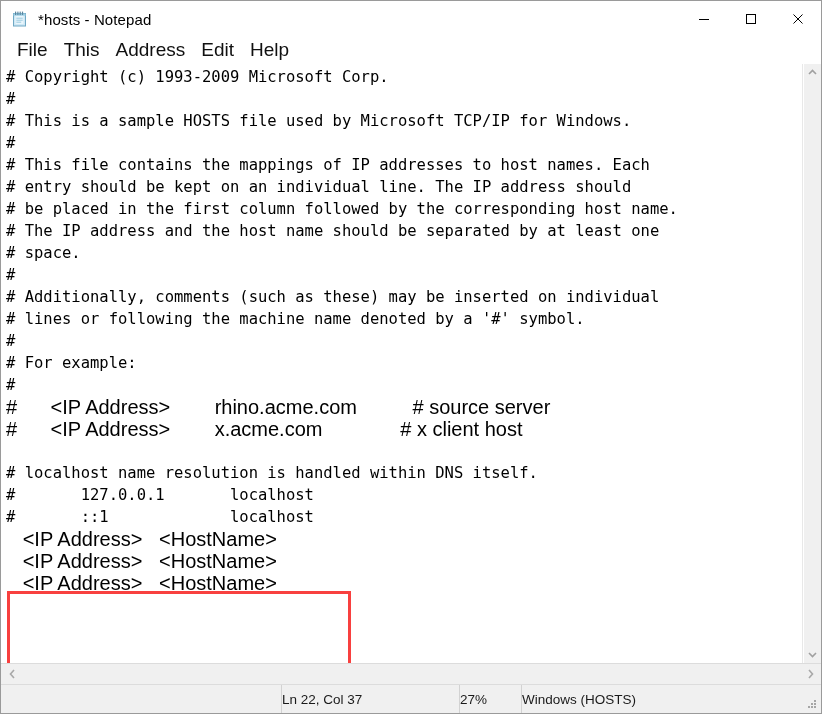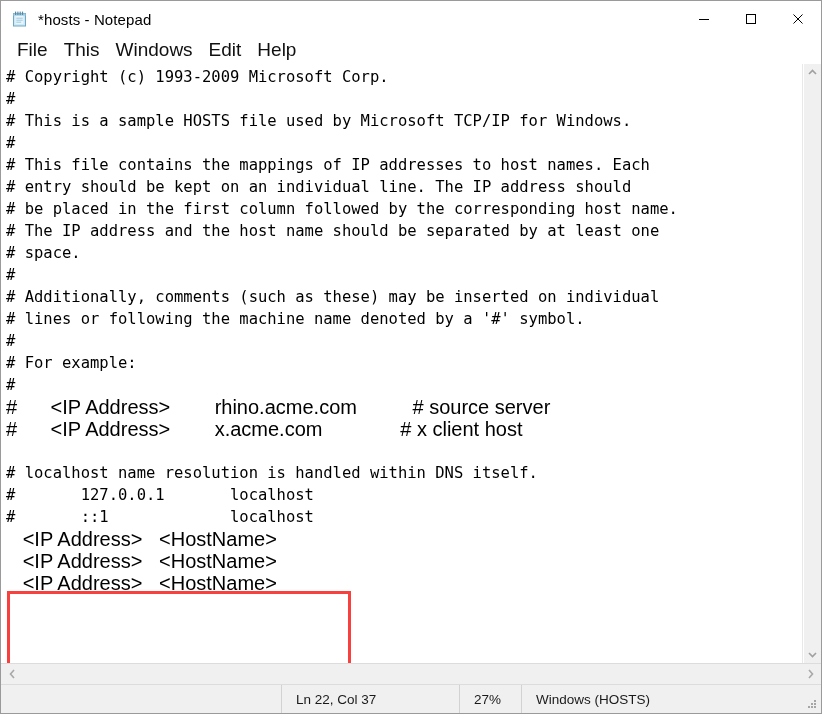--- a/index.html
+++ b/index.html
@@ -186,21 +186,20 @@
     display: flex;
     align-items: stretch;
     font-family: "Liberation Sans", sans-serif;
     font-size: 13.5px;
     color: #1a1a1a;
     position: relative;
   }
   .sb-cell {
     display: flex;
     align-items: center;
-    padding-left: 14px;
     box-sizing: border-box;
     border-left: 1px solid #d2d2d2;
     white-space: nowrap;
   }
   .sb-spacer {
     flex: 0 0 280px;
     border-left: none;
   }
   #sb-ln   { flex: 0 0 178px; }
   #sb-zoom { flex: 0 0 62px; }
@@ -257,21 +256,21 @@
           <line x1="1.5" y1="1.5" x2="10.5" y2="10.5" stroke="#000" stroke-width="1"></line>
           <line x1="10.5" y1="1.5" x2="1.5" y2="10.5" stroke="#000" stroke-width="1"></line>
         </svg>
       </div>
     </div>
   </div>
 
   <div id="menubar">
     <div class="menu-item">File</div>
     <div class="menu-item">This</div>
-    <div class="menu-item">Windows</div>
+    <div class="menu-item">Address</div>
     <div class="menu-item">Edit</div>
     <div class="menu-item">Help</div>
   </div>
 
   <div id="editor-wrap">
 
     <div id="text-area">
       <div id="text-content"><div class="ln"># Copyright (c) 1993-2009 Microsoft Corp.</div><div class="ln">#</div><div class="ln"># This is a sample HOSTS file used by Microsoft TCP/IP for Windows.</div><div class="ln">#</div><div class="ln"># This file contains the mappings of IP addresses to host names. Each</div><div class="ln"># entry should be kept on an individual line. The IP address should</div><div class="ln"># be placed in the first column followed by the corresponding host name.</div><div class="ln"># The IP address and the host name should be separated by at least one</div><div class="ln"># space.</div><div class="ln">#</div><div class="ln"># Additionally, comments (such as these) may be inserted on individual</div><div class="ln"># lines or following the machine name denoted by a '#' symbol.</div><div class="ln">#</div><div class="ln"># For example:</div><div class="ln">#</div><div class="ln prop">#      &lt;IP Address&gt;        rhino.acme.com          # source server</div><div class="ln prop">#      &lt;IP Address&gt;        x.acme.com              # x client host</div><div class="ln"></div><div class="ln"># localhost name resolution is handled within DNS itself.</div><div class="ln">#       127.0.0.1       localhost</div><div class="ln">#       ::1             localhost</div><div class="ln prop">   &lt;IP Address&gt;   &lt;HostName&gt;</div><div class="ln prop">   &lt;IP Address&gt;   &lt;HostName&gt;</div><div class="ln prop">   &lt;IP Address&gt;   &lt;HostName&gt;</div></div>
       <div id="annotation-box"></div>
     </div>

